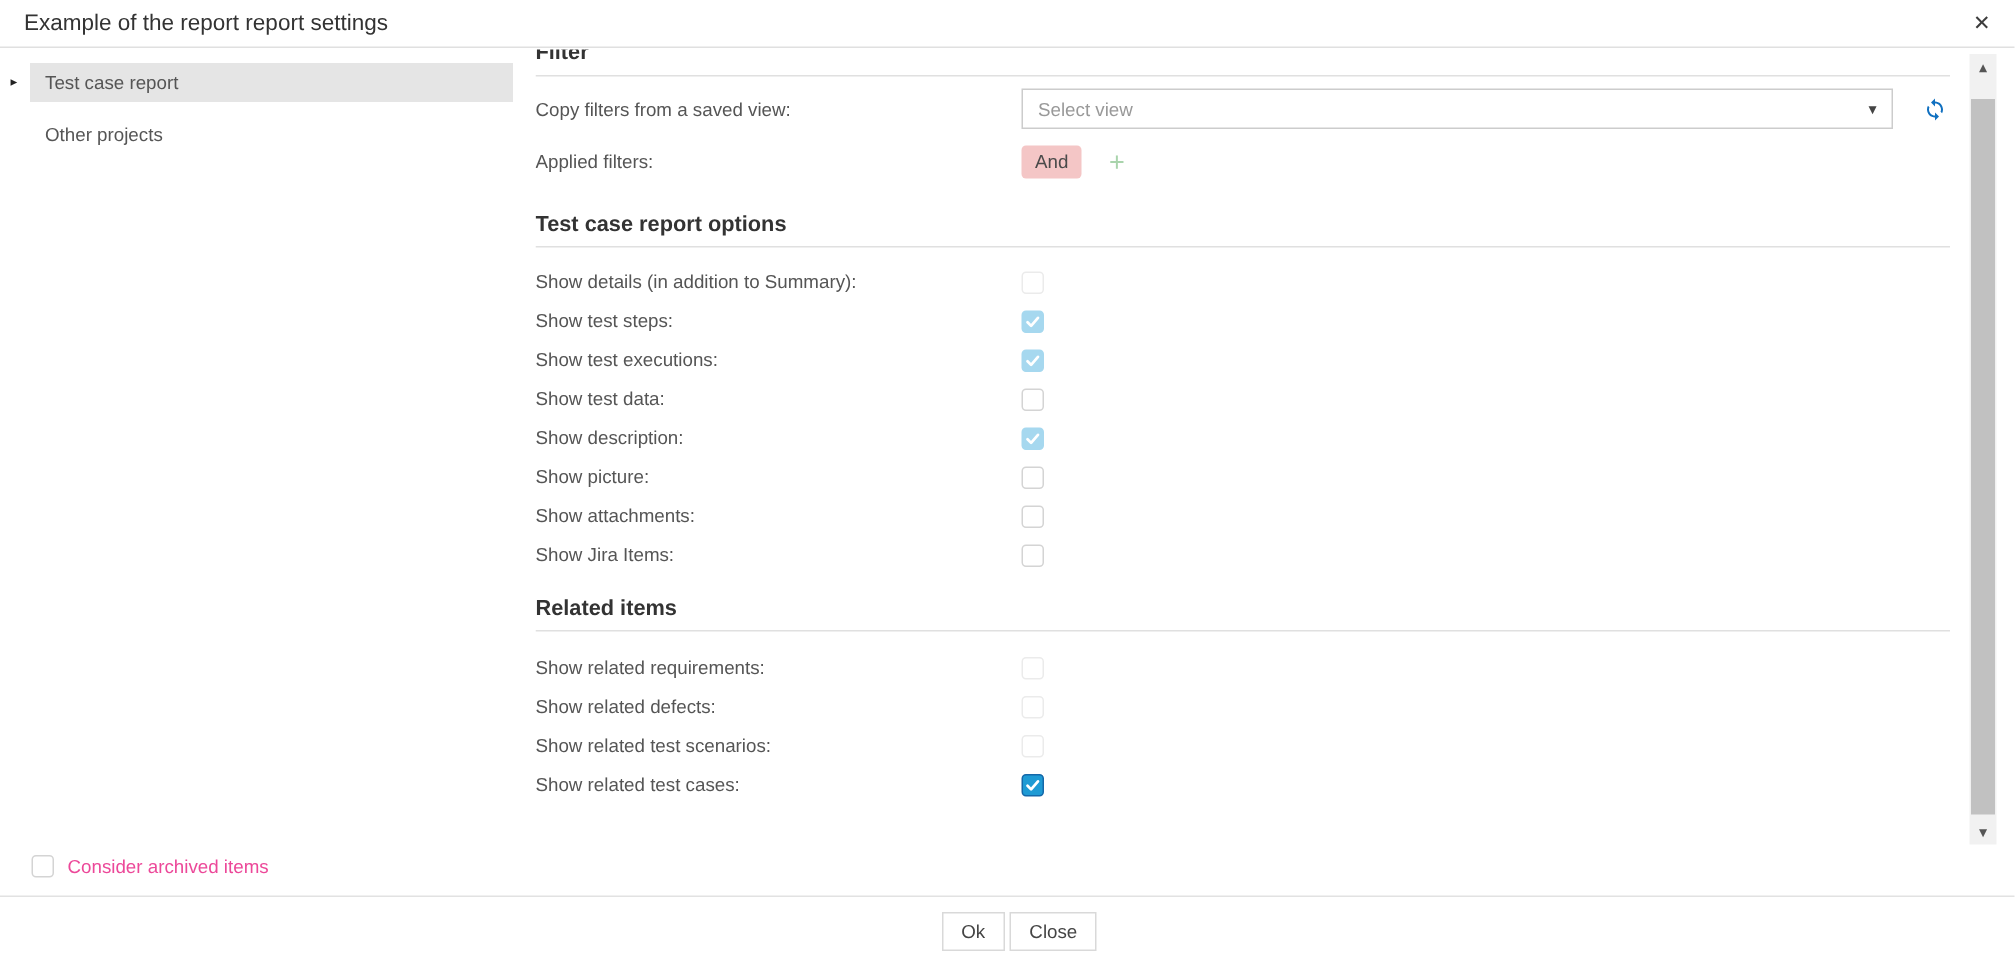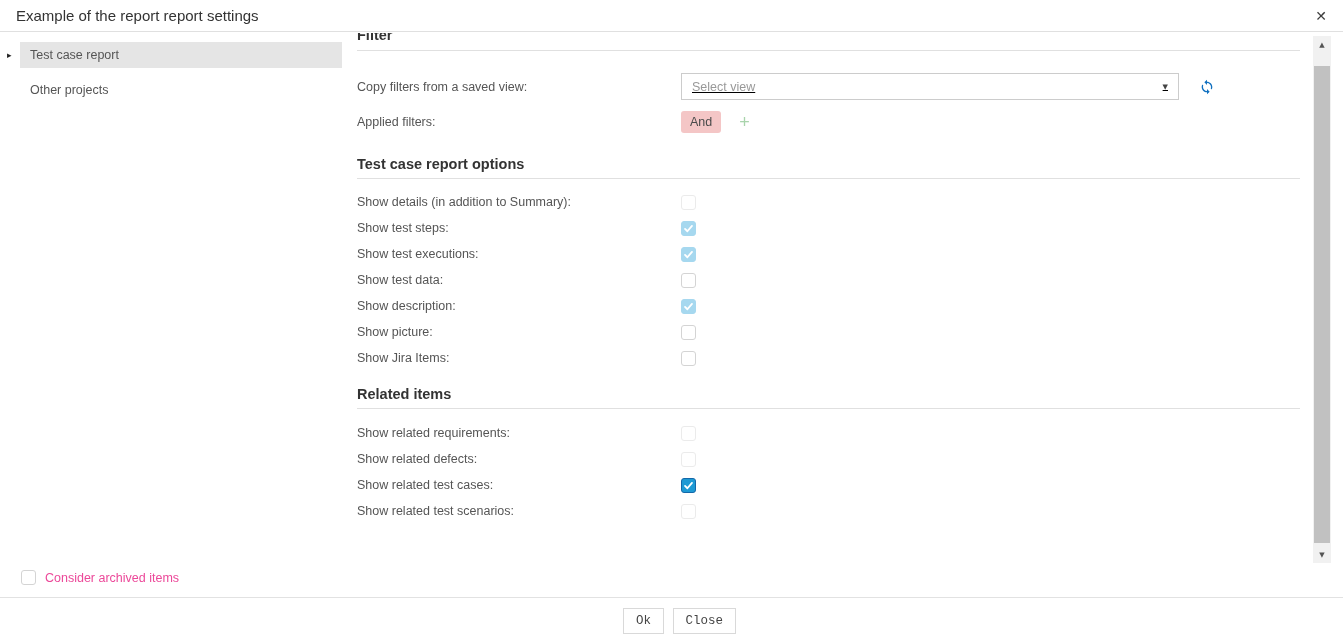--- a/index.html
+++ b/index.html
@@ -25,26 +25,26 @@
   .archived-row{position:absolute;left:21px;top:570px;display:flex;
     align-items:center;gap:9px;font-size:12.5px;color:#ec4899;}
   
   .content{position:absolute;left:357px;top:33px;width:943px;height:560px;overflow:hidden;}
   .section-h{font-size:14.5px;font-weight:700;color:#333;margin:0;
     padding-bottom:7px;border-bottom:1px solid #e0e0e0;}
   #h-filter{margin-top:-6px;}
   #h-options{margin-top:22px;padding-bottom:6px;}
   #h-related{margin-top:15px;padding-bottom:6px;}
   .field-row{display:flex;align-items:center;}
-  .row-copy{margin-top:22px;}
+  .row-copy{margin-top:8px;}
   .row-applied{margin-top:9px;height:25px;}
   .field-label{width:324px;flex:none;font-size:12.5px;color:#555;}
-  .select-box{width:498px;height:27px;box-sizing:border-box;border:1px solid #ccc;
+  .select-box{width:581px;height:27px;box-sizing:border-box;border:1px solid #ccc;
     display:flex;align-items:center;justify-content:space-between;
-    padding:0 10px;background:#fff;cursor:pointer;text-decoration:underline;}
+    padding:0 10px;background:#fff;cursor:pointer;}
   .select-placeholder{font-size:12.5px;color:#999;}
   .select-caret{font-size:7px;color:#444;font-family:"DejaVu Sans",sans-serif;}
   .refresh-btn{margin-left:20px;display:flex;align-items:center;cursor:pointer;}
   .and-badge{background:#f4c6c6;color:#4a4a4a;font-size:12.5px;
     padding:4px 9px;border-radius:3px;cursor:pointer;}
   .add-plus{margin-left:18px;color:#a9d4ac;font-size:18px;line-height:1;cursor:pointer;}
   
   .opt-row{height:26px;display:flex;align-items:center;}
   #options-rows{margin-top:10px;}
   #related-rows{margin-top:11px;}
@@ -61,21 +61,21 @@
   .sb-btn{position:absolute;left:0;width:18px;height:17px;display:flex;
     align-items:center;justify-content:center;font-size:7px;color:#555;
     font-family:"DejaVu Sans",sans-serif;cursor:pointer;}
   .sb-up{top:0;}
   .sb-down{bottom:0;}
   .sb-thumb{position:absolute;left:1px;top:30px;width:16px;height:477px;
     background:#c1c1c1;cursor:pointer;}
   
   .footer-divider{position:absolute;left:0;right:0;top:597px;
     border-top:1px solid #e2e2e2;}
-  .footer{position:absolute;left:16px;right:0;top:608px;text-align:center;font-family:Liberation Mono, monospace;}
+  .footer{position:absolute;left:16px;right:0;top:608px;text-align:center;}
   .btn{display:inline-block;background:#fff;border:1px solid #d9d9d9;
     color:#444;font-size:12.5px;padding:5px 12px;cursor:pointer;
     font-family:inherit;}
   .btn + .btn{margin-left:-1px;}
 </style>
 </head>
 <body>
 
 <div class="titlebar">
   <span class="title">Example of the report report settings</span>
@@ -149,46 +149,50 @@
           <svg width="11" height="11" viewBox="0 0 12 12">
             <path d="M2.2 6.4 4.8 9 9.8 3.2" stroke="#fff" stroke-width="2" fill="none" stroke-linecap="round" stroke-linejoin="round"></path>
           </svg>
         </span>
       </div>
       <div class="opt-row">
         <span class="opt-label">Show picture:</span>
         <span class="cb cb-unchecked"></span>
       </div>
       <div class="opt-row">
+        <span class="opt-label">Show attachments:</span>
+        <span class="cb cb-unchecked"></span>
+      </div>
+      <div class="opt-row">
         <span class="opt-label">Show Jira Items:</span>
         <span class="cb cb-unchecked"></span>
       </div>
     </div>
 
   <h2 class="section-h" id="h-related">Related items</h2>
   <div id="related-rows">
       <div class="opt-row">
         <span class="opt-label">Show related requirements:</span>
         <span class="cb cb-unchecked-disabled"></span>
       </div>
       <div class="opt-row">
         <span class="opt-label">Show related defects:</span>
         <span class="cb cb-unchecked-disabled"></span>
       </div>
       <div class="opt-row">
+        <span class="opt-label">Show related test scenarios:</span>
+        <span class="cb cb-unchecked-disabled"></span>
+      </div>
+      <div class="opt-row">
         <span class="opt-label">Show related test cases:</span>
         <span class="cb cb-checked-focused">
           <svg width="11" height="11" viewBox="0 0 12 12">
             <path d="M2.2 6.4 4.8 9 9.8 3.2" stroke="#fff" stroke-width="2" fill="none" stroke-linecap="round" stroke-linejoin="round"></path>
           </svg>
         </span>
-      </div>
-      <div class="opt-row">
-        <span class="opt-label">Show related test scenarios:</span>
-        <span class="cb cb-unchecked-disabled"></span>
       </div>
     </div>
 
 </div>
 
 <div class="scrollbar">
   <div class="sb-btn sb-up">▲</div>
   <div class="sb-thumb"></div>
   <div class="sb-btn sb-down">▼</div>
 </div>

